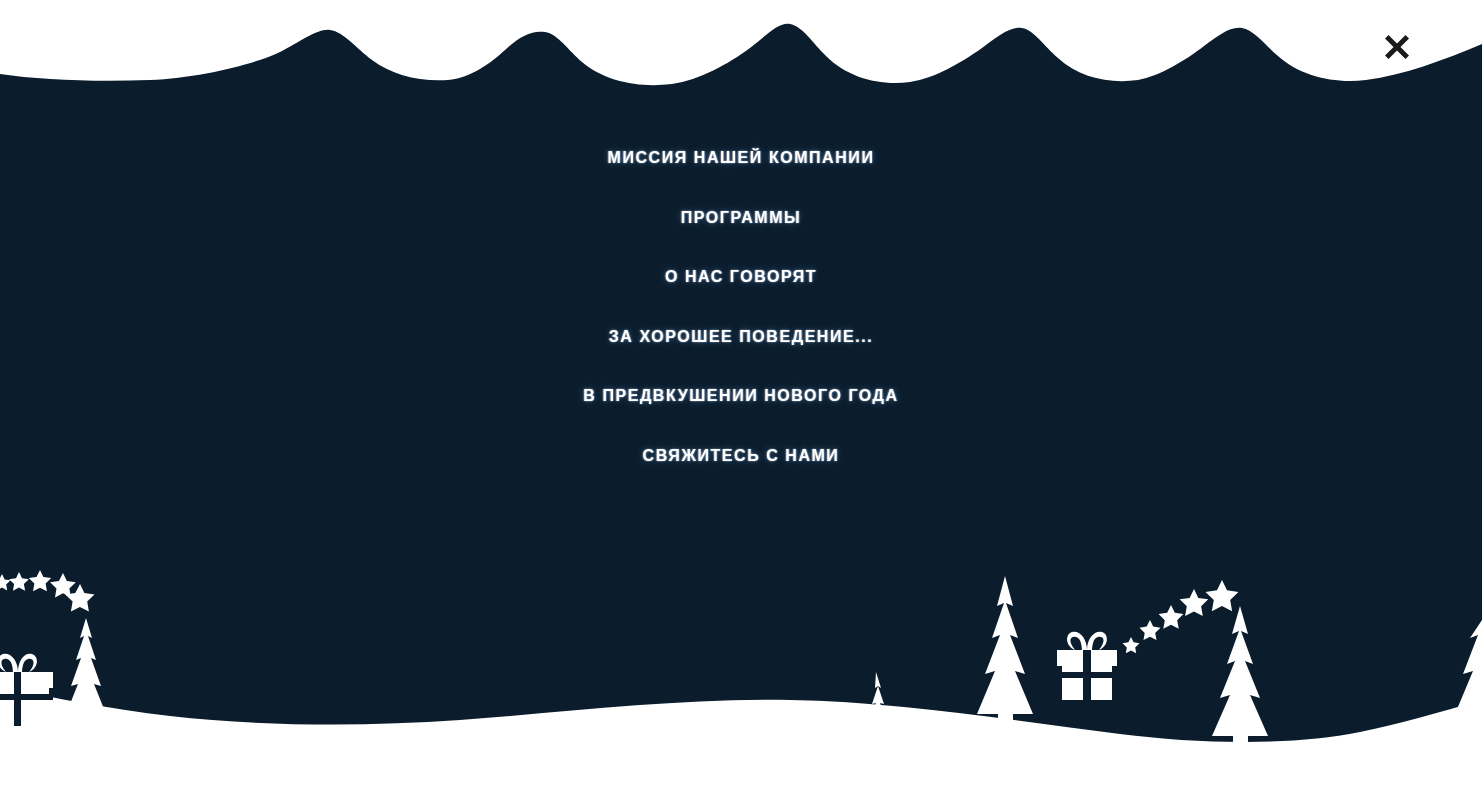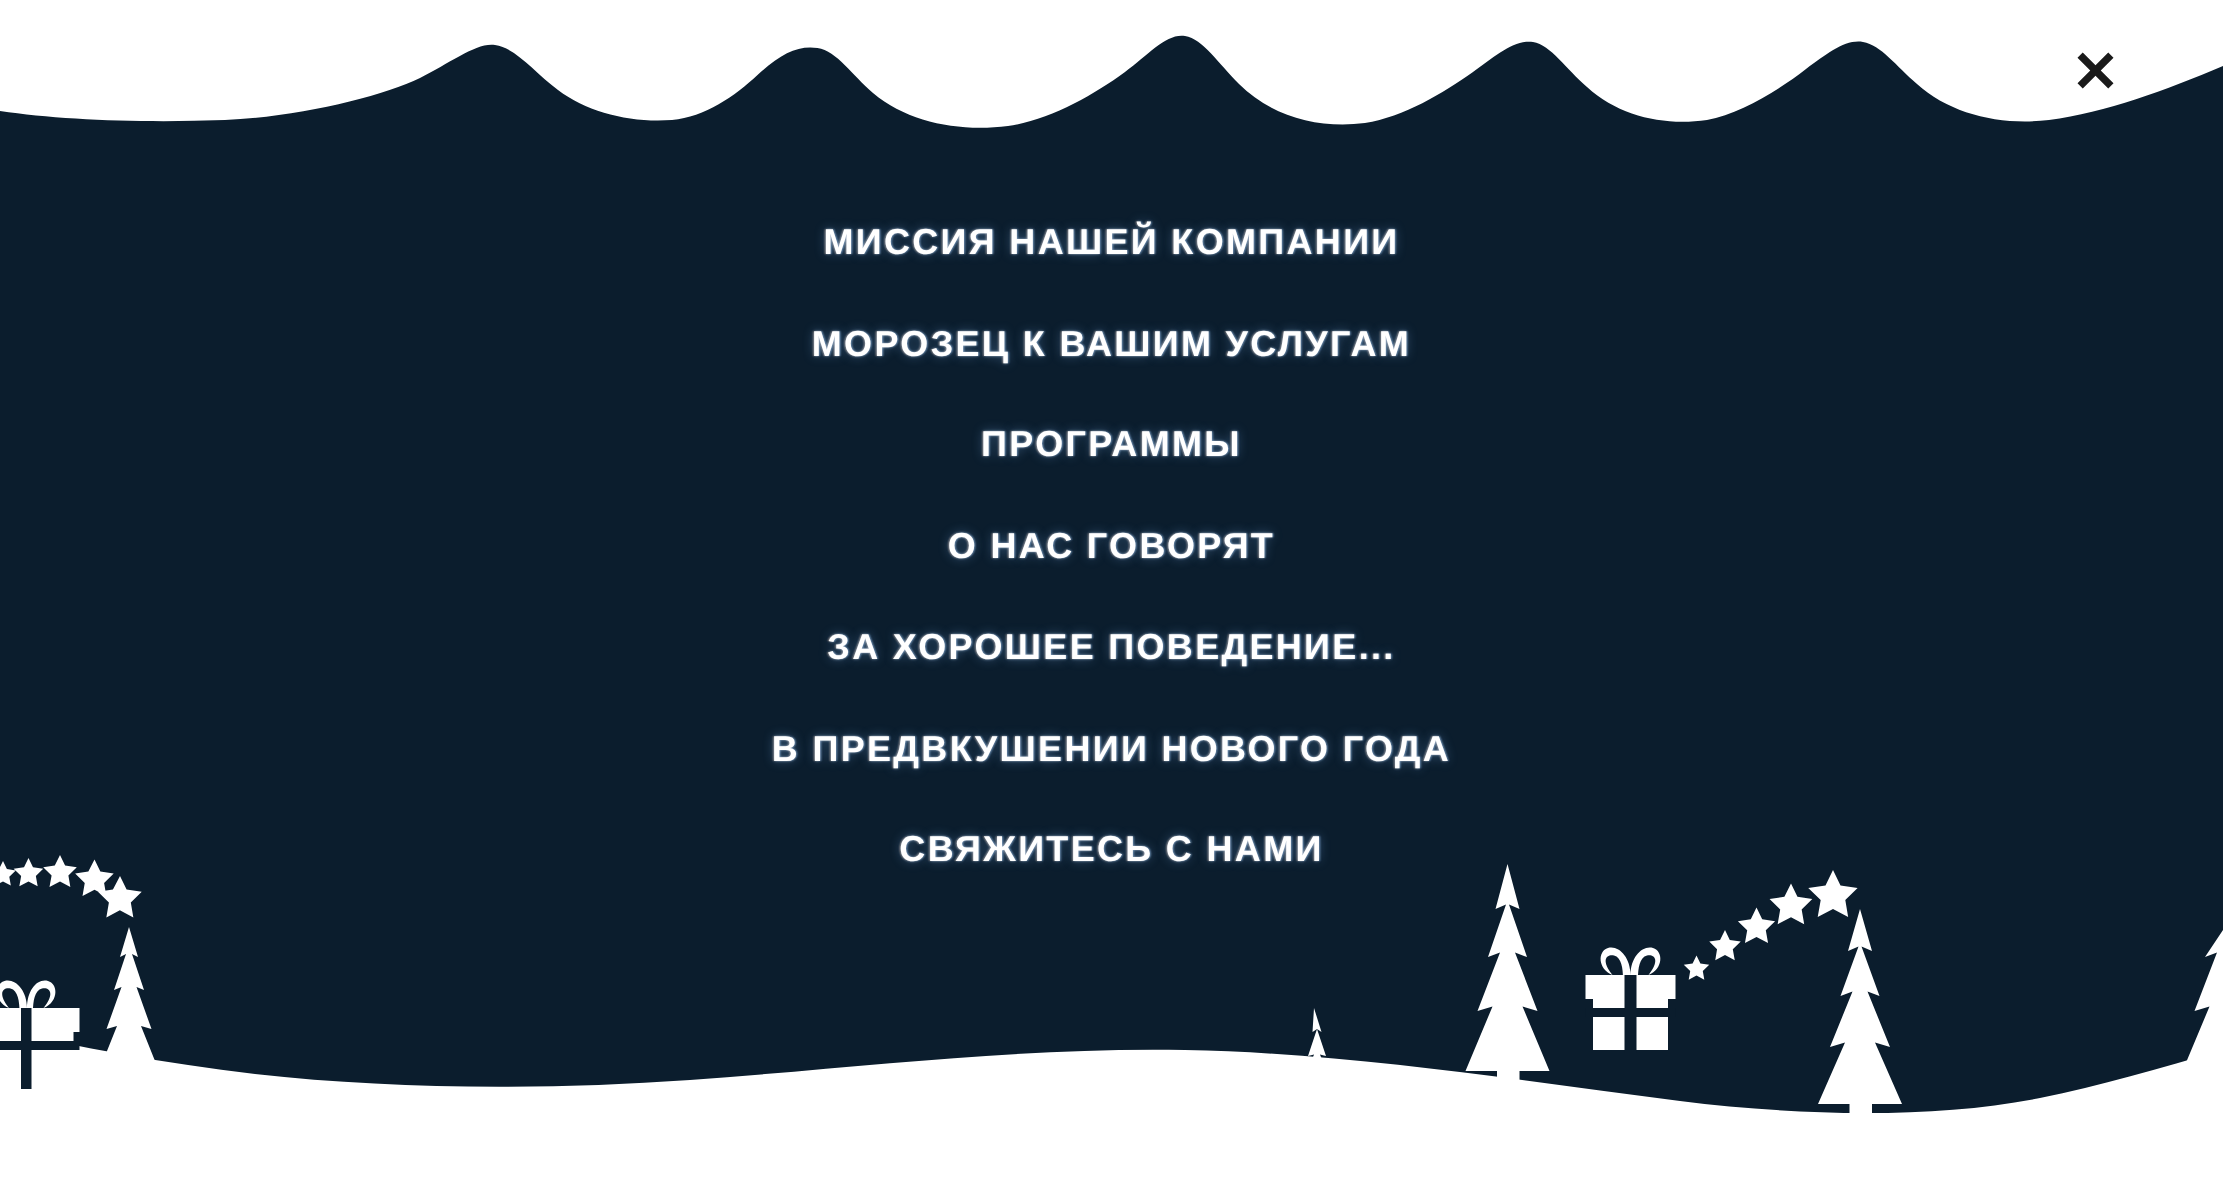--- a/index.html
+++ b/index.html
@@ -43,21 +43,21 @@
     display:flex;
     flex-direction:column;
     align-items:center;
     justify-content:flex-start;
     padding-top:150px;
   }
   .menu-item {
     display:block;
     color:#ffffff;
     font-family:"Liberation Sans", sans-serif;
-    font-size:24px;
+    font-size:16px;
     font-weight:bold;
     letter-spacing:1.55px;
     line-height:1;
     text-transform:uppercase;
     text-align:center;
     white-space:nowrap;
     text-decoration:none;
     margin-bottom:43.5px;
     cursor:pointer;
     text-shadow:
@@ -213,21 +213,20 @@
   <button id="close-btn" aria-label="close">
     <svg width="42" height="42" viewBox="0 0 42 42">
       <path d="
         M9,12.5 L12.5,9 L21,17.5 L29.5,9 L33,12.5 L24.5,21
         L33,29.5 L29.5,33 L21,24.5 L12.5,33 L9,29.5 L17.5,21 Z"></path>
     </svg>
   </button>
 
   <nav id="menu">
     <a class="menu-item">МИССИЯ НАШЕЙ КОМПАНИИ</a>
-    <a class="menu-item">МОРОЗЕЦ К ВАШИМ УСЛУГАМ</a>
     <a class="menu-item">ПРОГРАММЫ</a>
     <a class="menu-item">О НАС ГОВОРЯТ</a>
     <a class="menu-item">ЗА ХОРОШЕЕ ПОВЕДЕНИЕ...</a>
     <a class="menu-item">В ПРЕДВКУШЕНИИ НОВОГО ГОДА</a>
     <a class="menu-item">СВЯЖИТЕСЬ С НАМИ</a>
   </nav>
 
 </div>
 
 </body></html>

